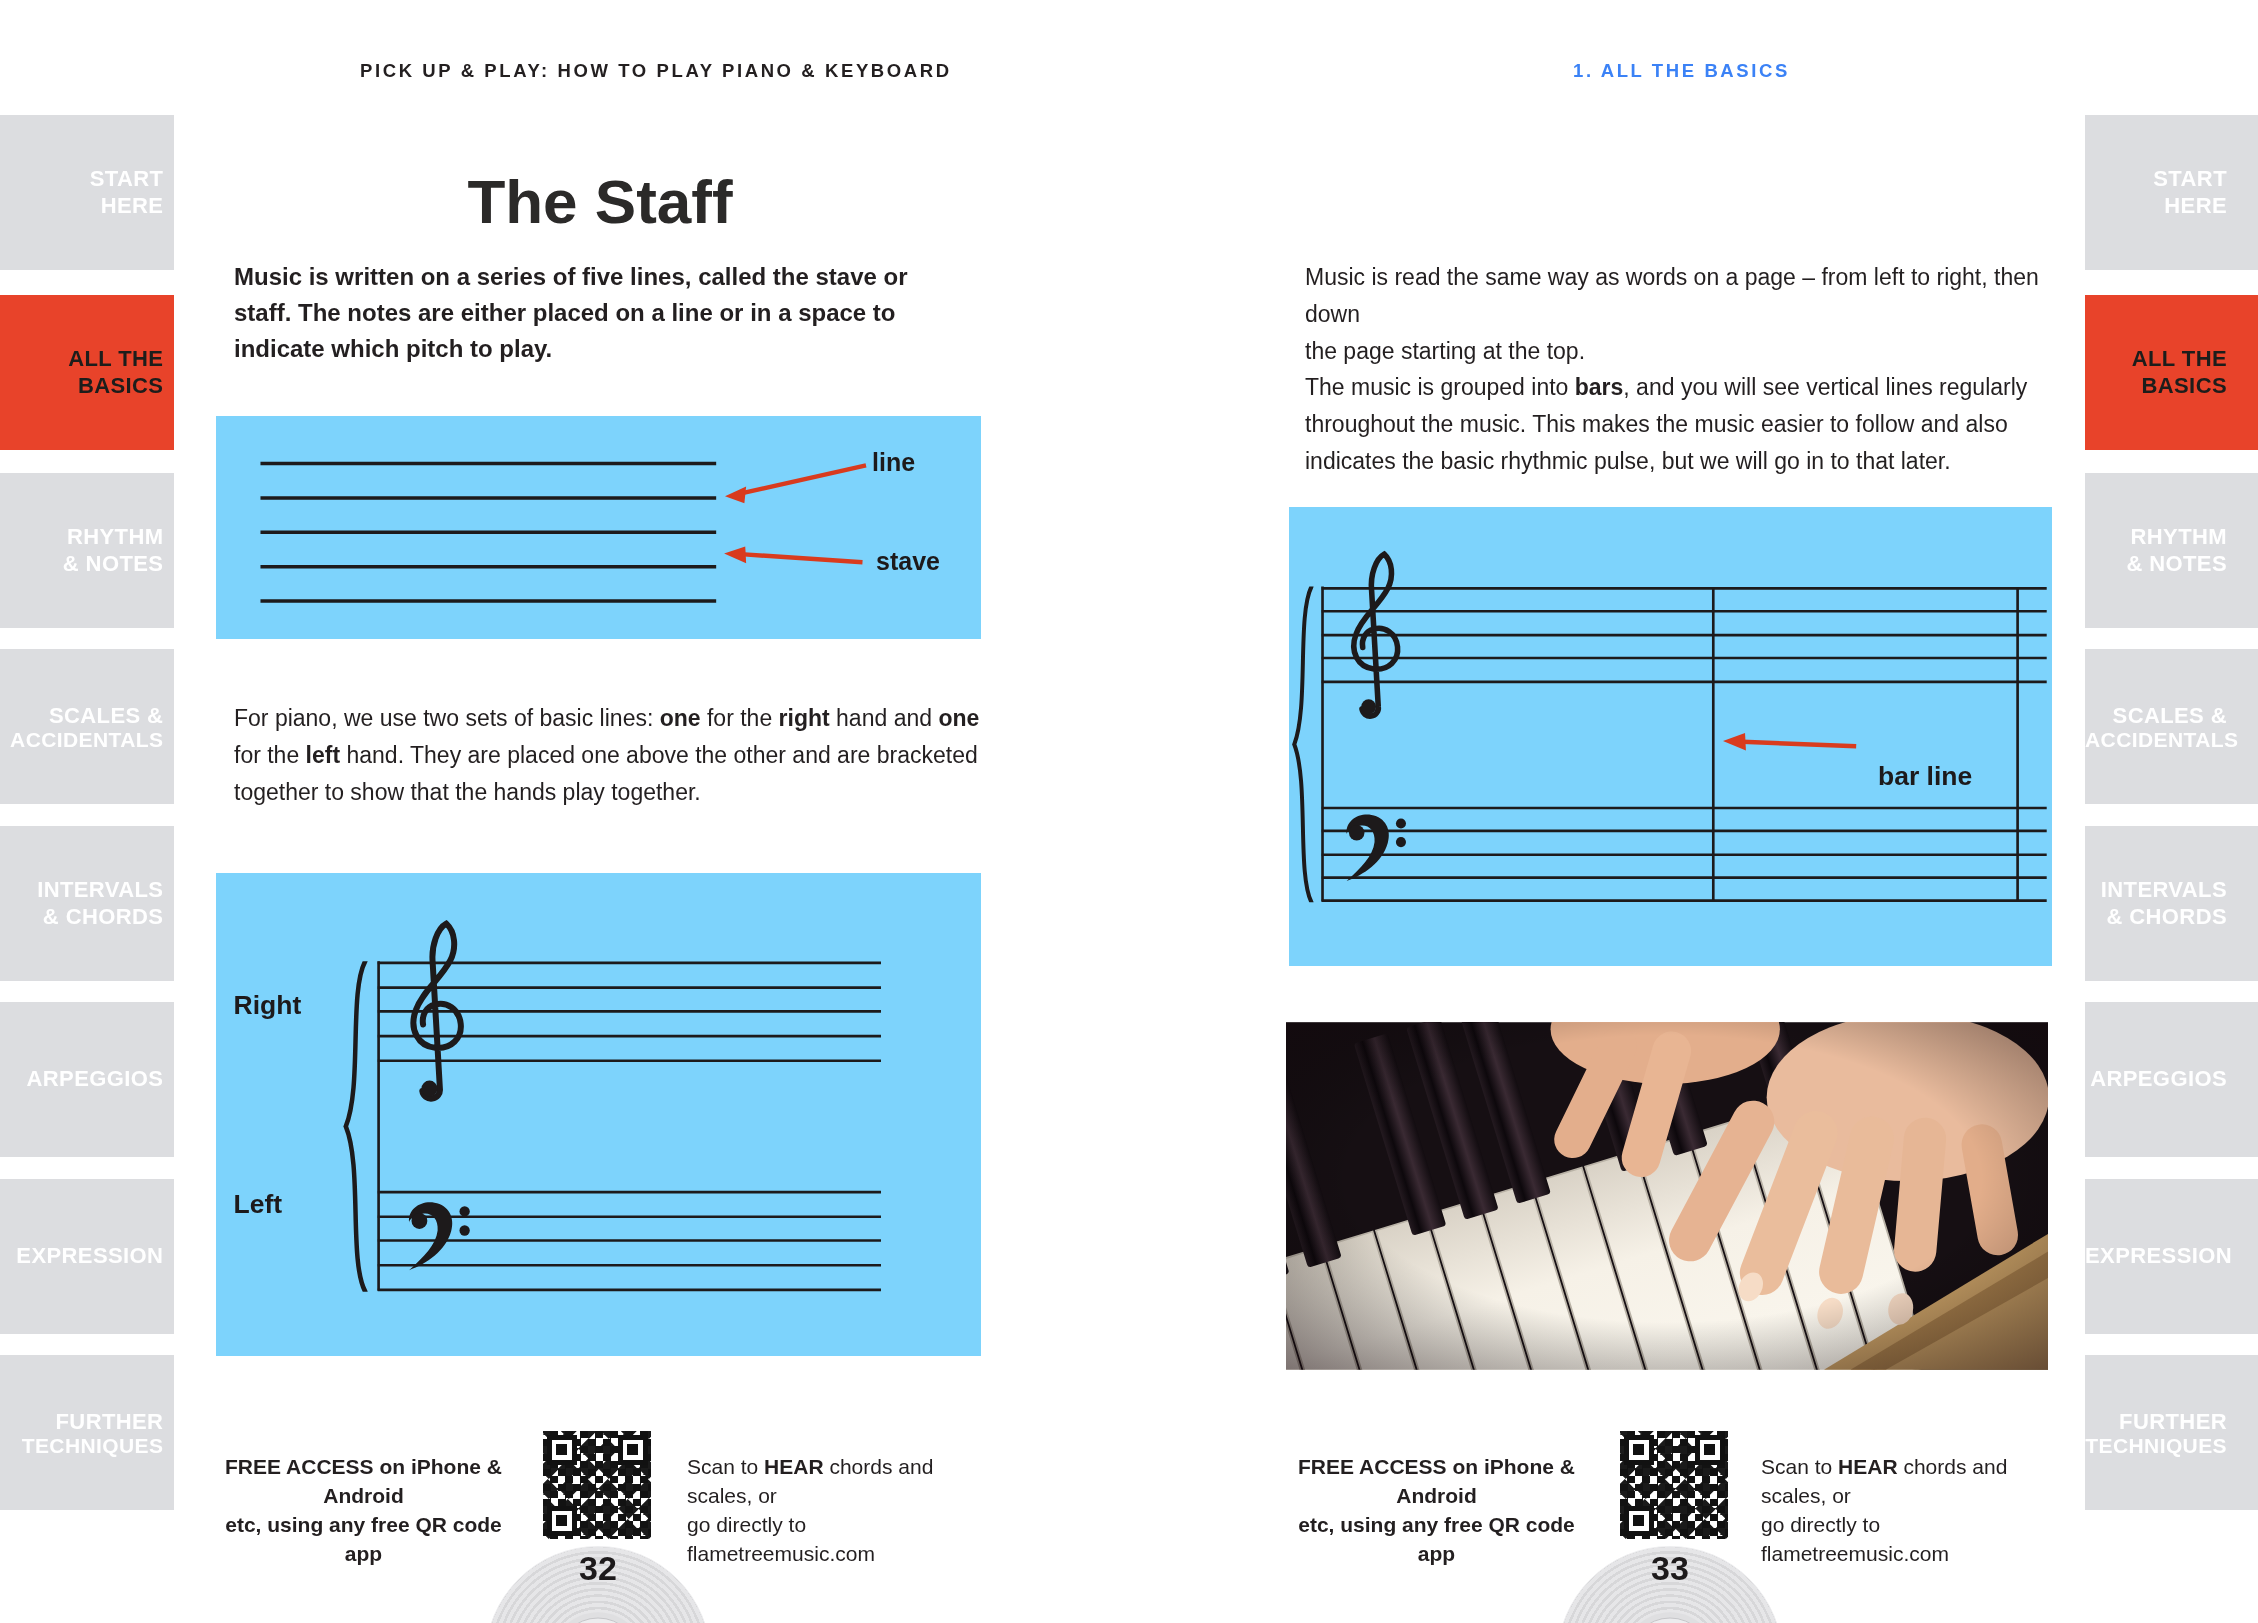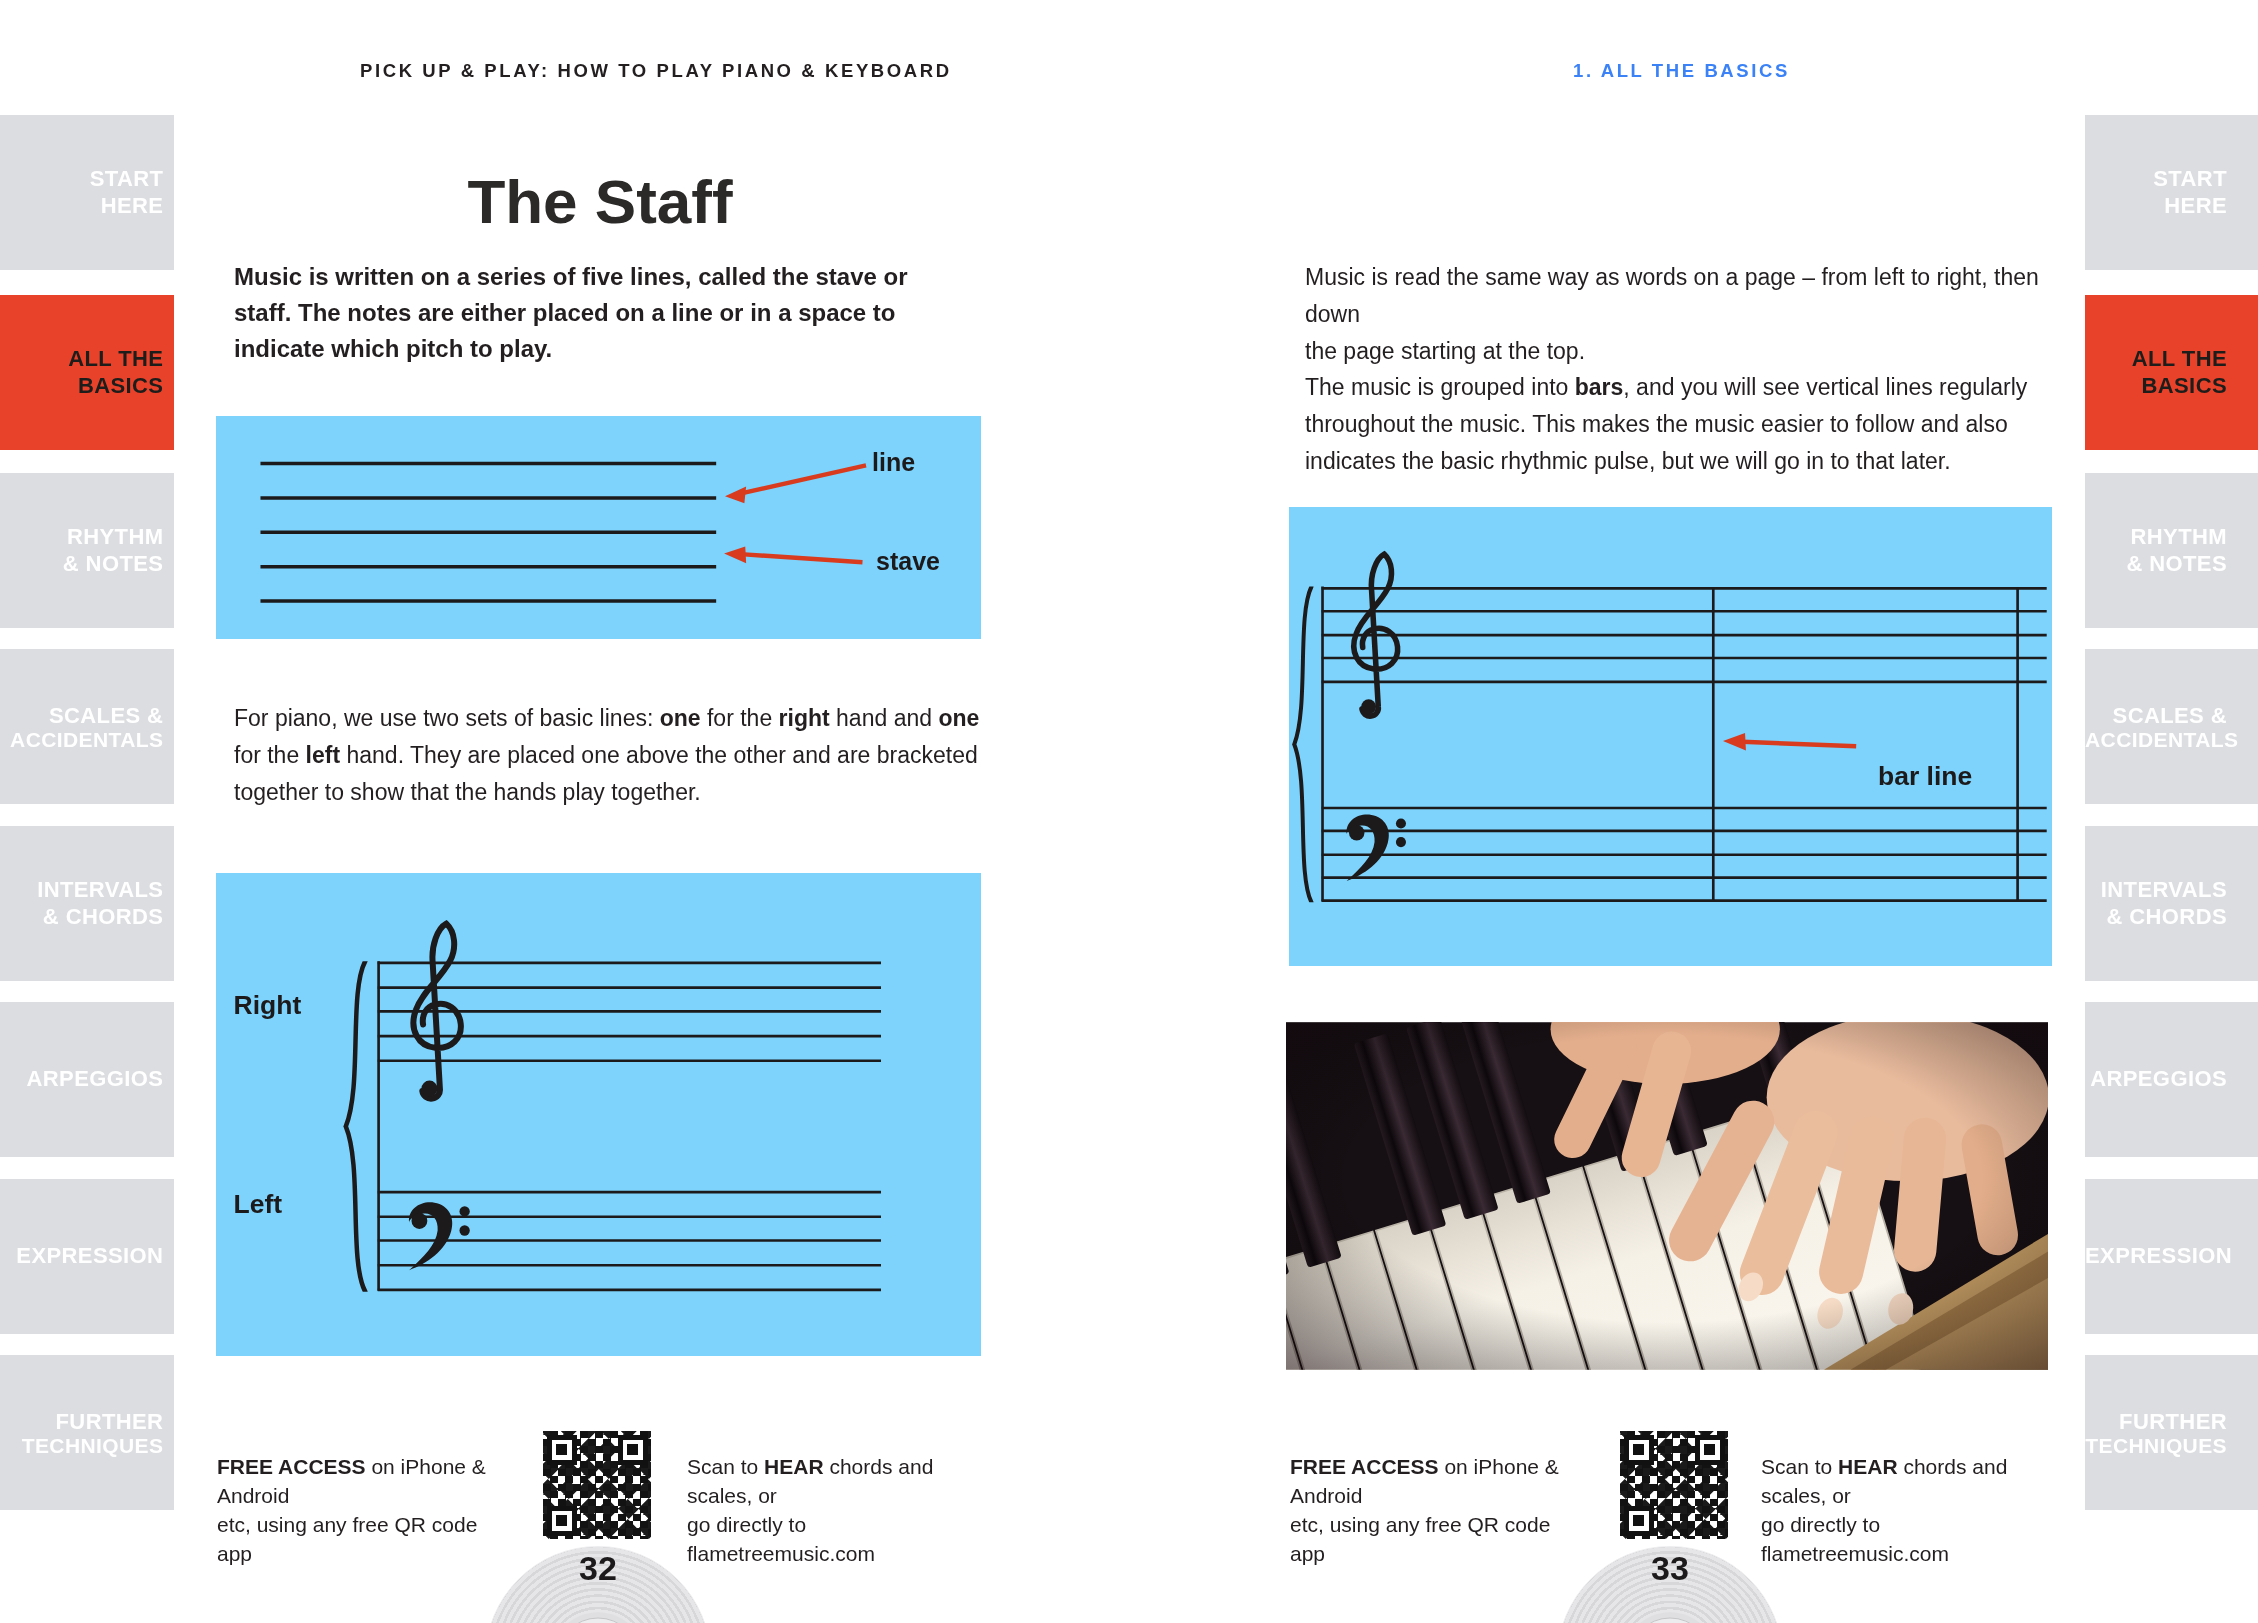--- a/index.html
+++ b/index.html
@@ -37,21 +37,21 @@
   .para{font-size:23px;line-height:37px;}
   .para b{font-weight:bold;}
   
   .cream{position:absolute;background:#7dd3fc;}
   .diagram-label{
     position:absolute;font-size:25px;font-weight:bold;color:#1d1a1b;white-space:nowrap;
   }
   .diagram-label.lg{font-size:26.5px;}
   
   .foot-block{position:absolute;font-size:21px;line-height:29px;color:#231f20;}
-  .foot-right-align{text-align:left;}
+  .foot-right-align{text-align:center;font-weight:bold;}
   .qr{
     position:absolute;top:1431px;width:108px;height:108px;background-color:#ffffff;
     background-image:
       repeating-conic-gradient(#121212 0% 25%, rgba(0,0,0,0) 0% 50%),
       repeating-conic-gradient(from 45deg, #1a1a1a 0% 25%, rgba(0,0,0,0) 0% 50%);
     background-size:15px 15px, 20px 20px;
     background-position:0 0, 5.3px 8px;
   }
   .finder{
     position:absolute;width:30px;height:30px;border:5.3px solid #111;background:#fff;

